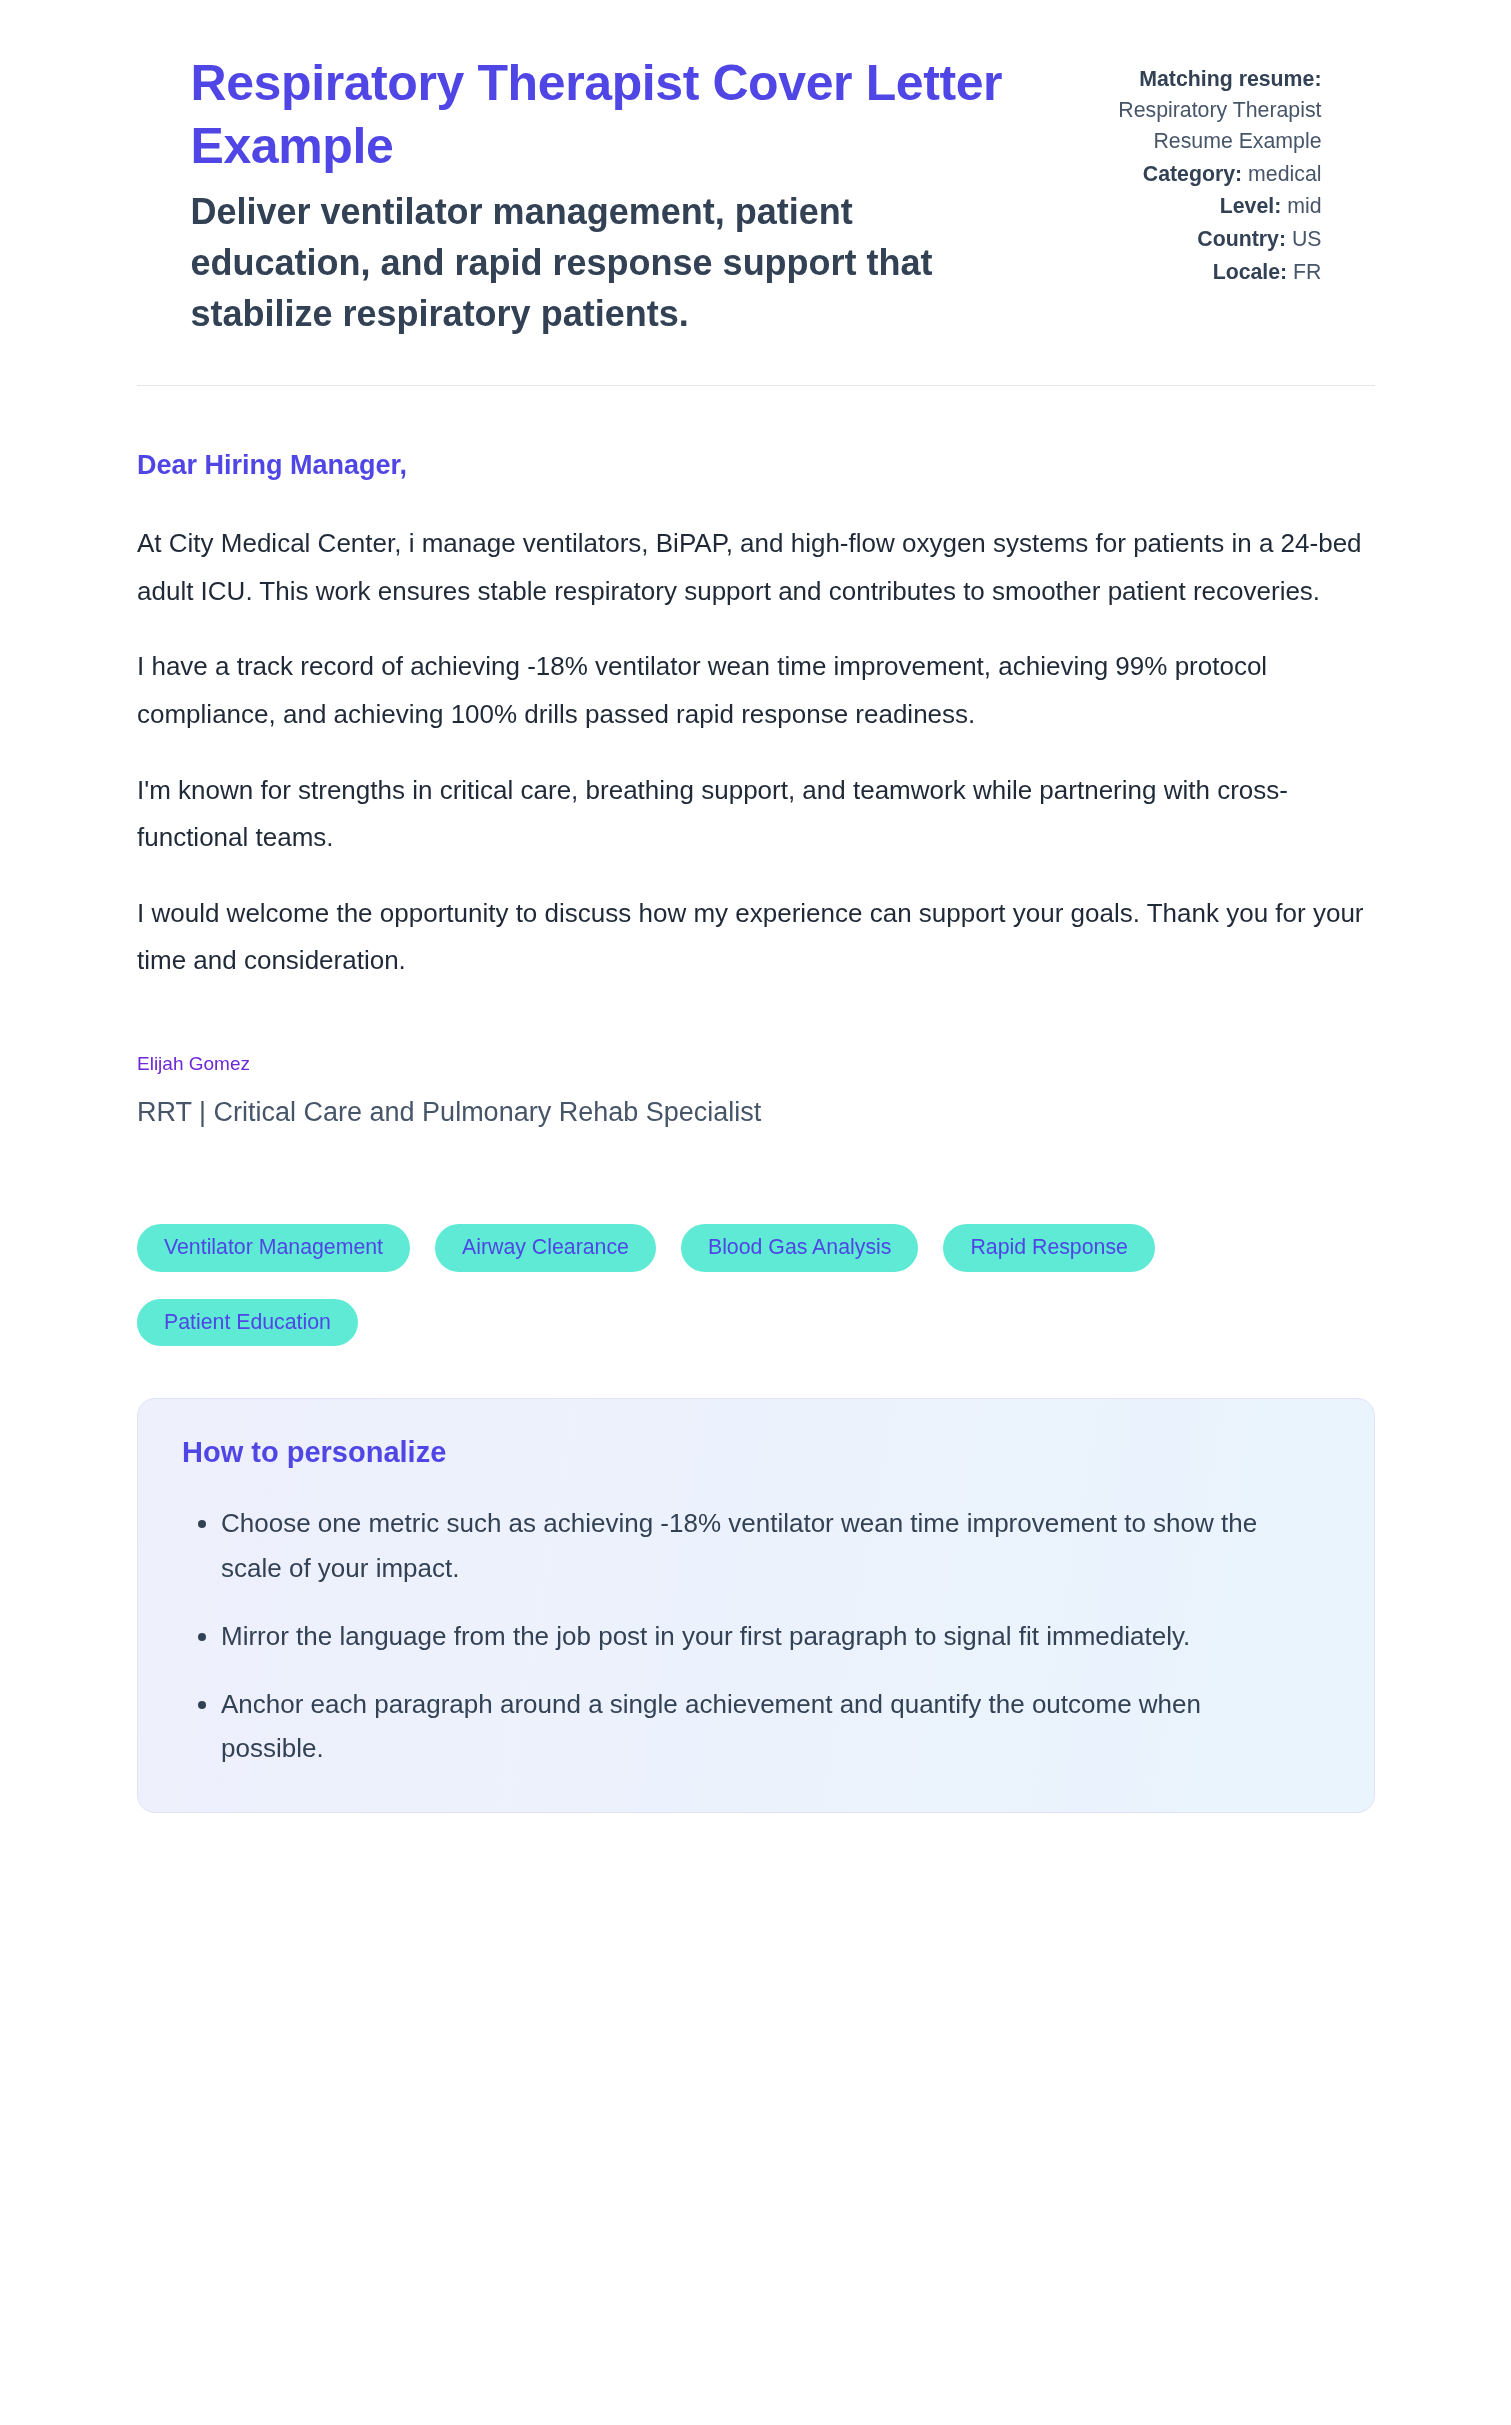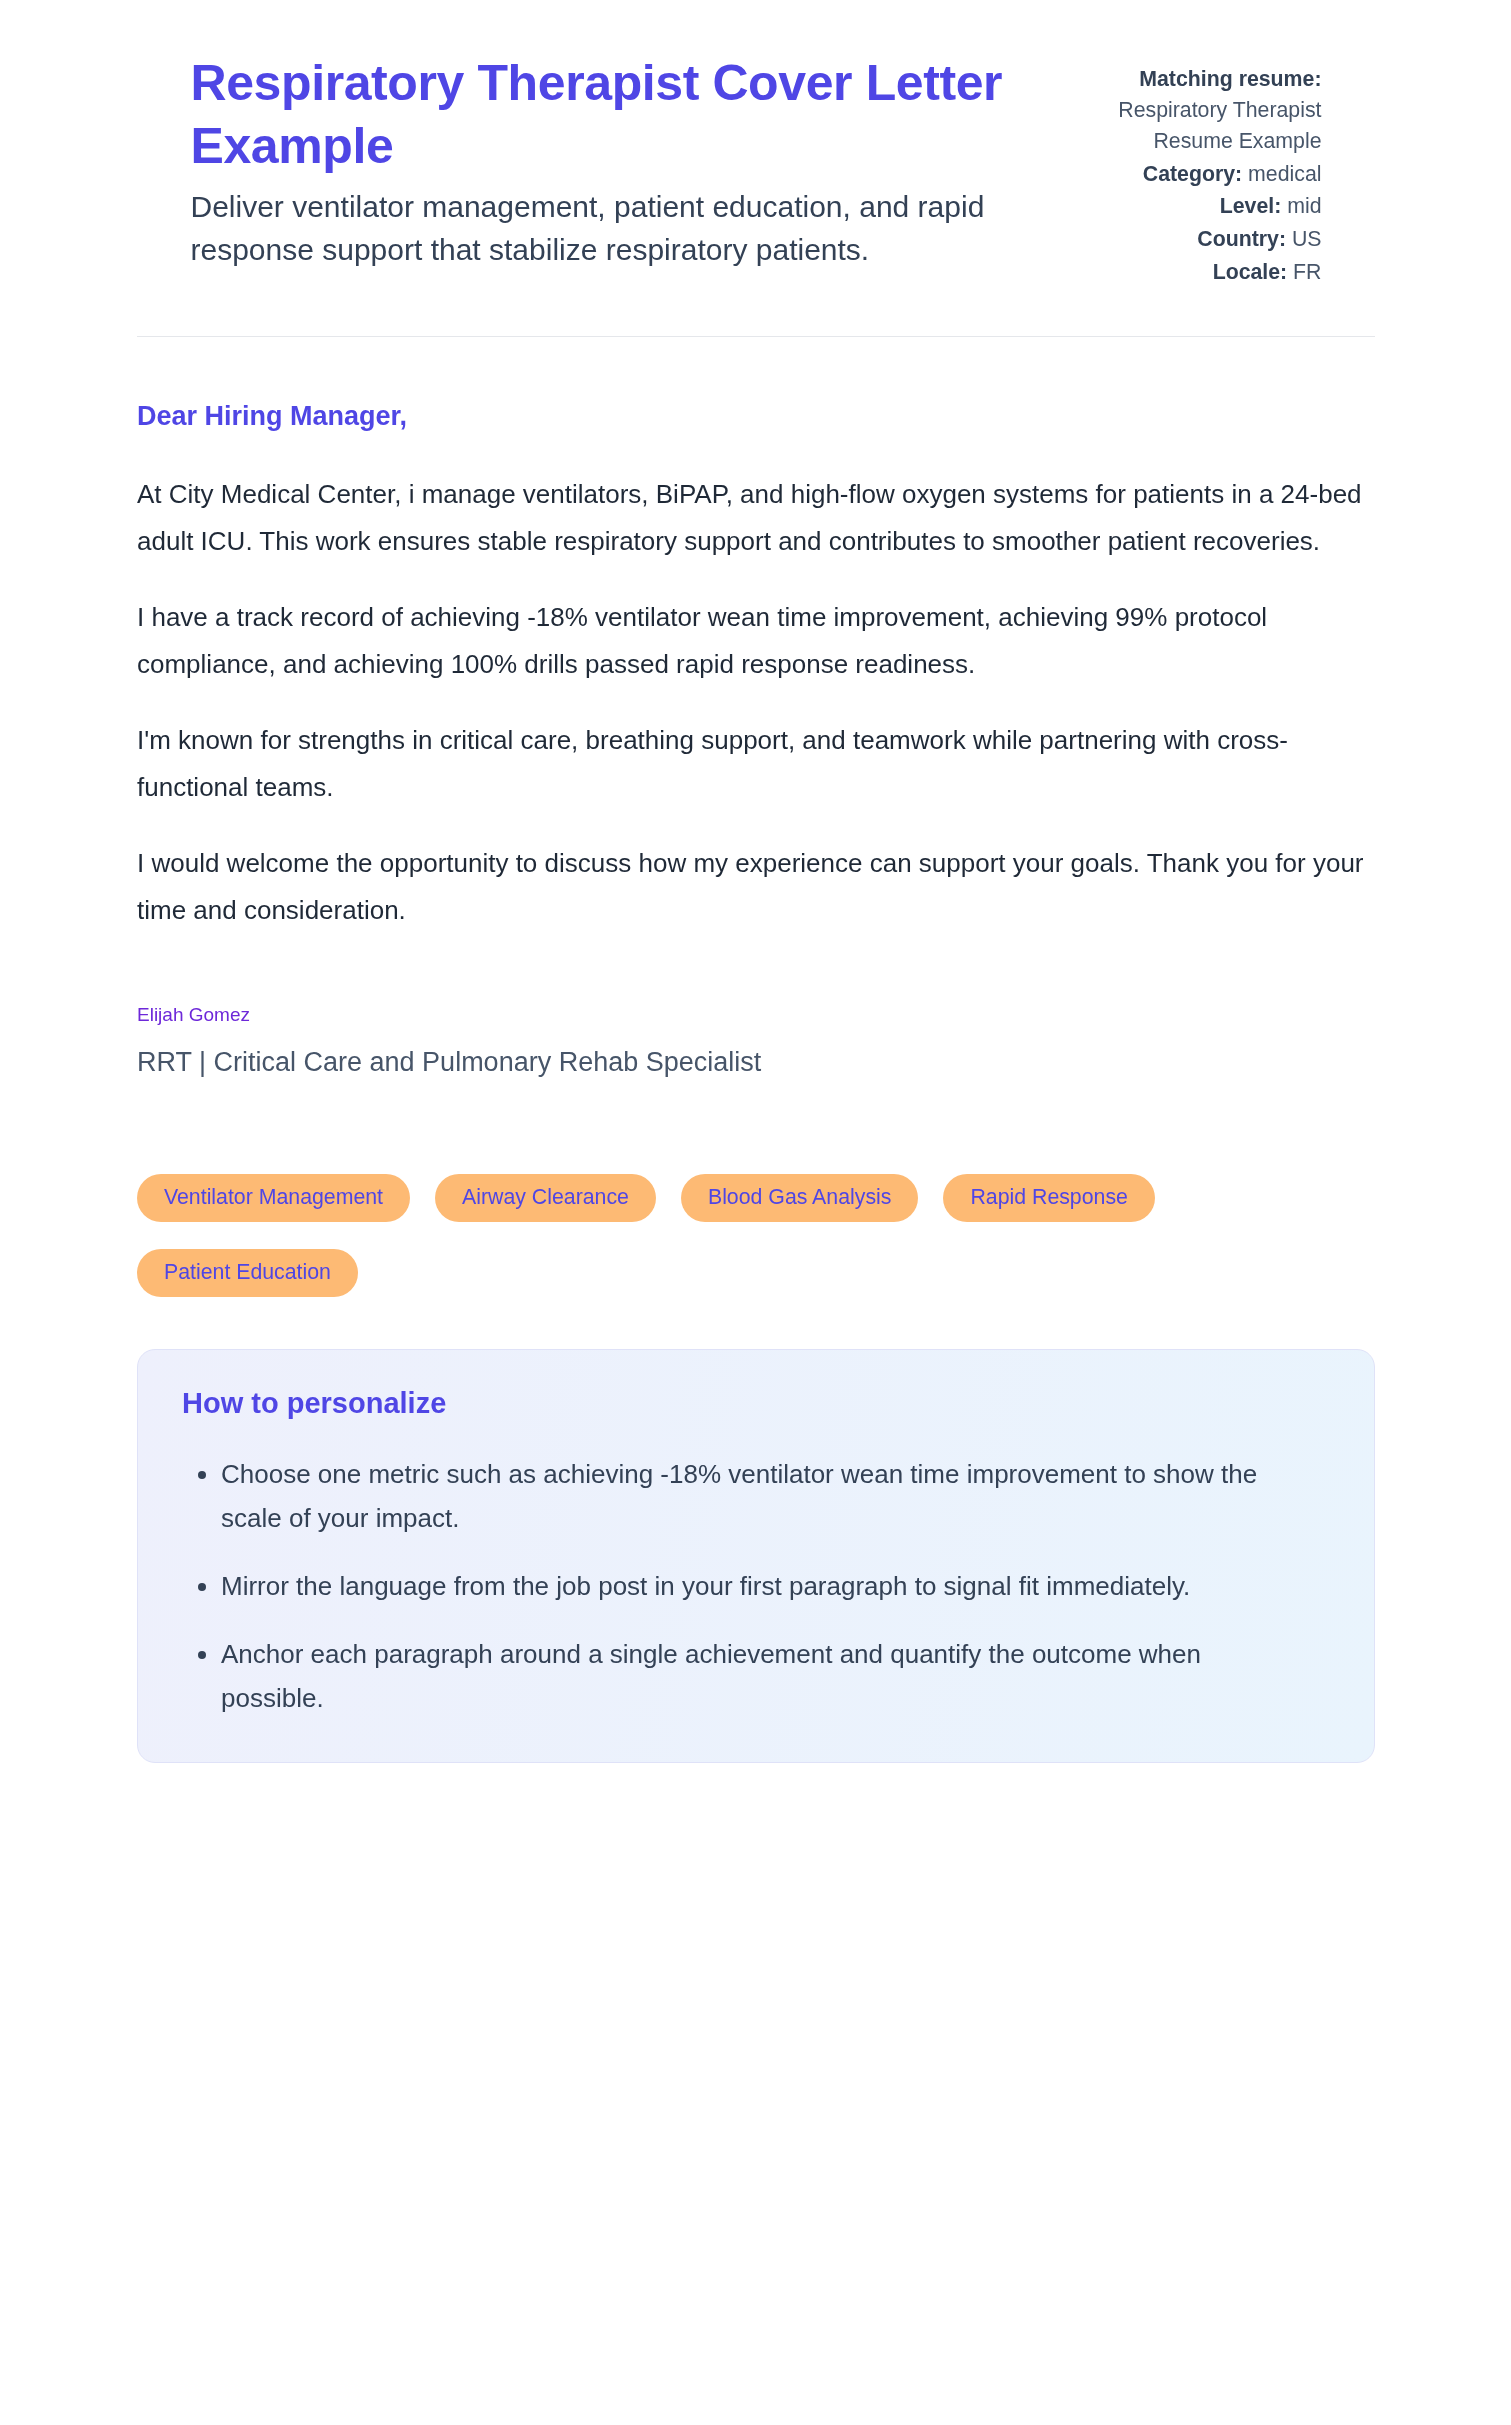--- a/index.html
+++ b/index.html
@@ -30,23 +30,23 @@
   h1.title {
     margin: 0;
     font-size: 50px;
     line-height: 1.25;
     font-weight: 800;
     letter-spacing: -0.4px;
     color: #4f46e5;
   }
   .subtitle {
     margin: 9px 0 0 0;
-    font-size: 30px;
+    font-size: 36px;
     line-height: 1.42;
-    font-weight: 400;
+    font-weight: 700;
     color: #334155;
     max-width: 818px;
   }
   .meta {
     width: 277px;
     flex-shrink: 0;
     text-align: right;
     font-size: 21.3px;
     line-height: 1.45;
     color: #475569;
@@ -93,21 +93,21 @@
   
   .tags {
     margin-top: 96px;
     display: flex;
     flex-wrap: wrap;
     gap: 27px 25px;
     max-width: 1067px;
   }
   .tag {
     display: inline-block;
-    background: #fdba74;
+    background: #5eead4;
     color: #4f46e5;
     font-size: 21.3px;
     line-height: 1;
     padding: 13.3px 27px;
     border-radius: 8891px;
     white-space: nowrap;
   }
 
   
   .personalize {

